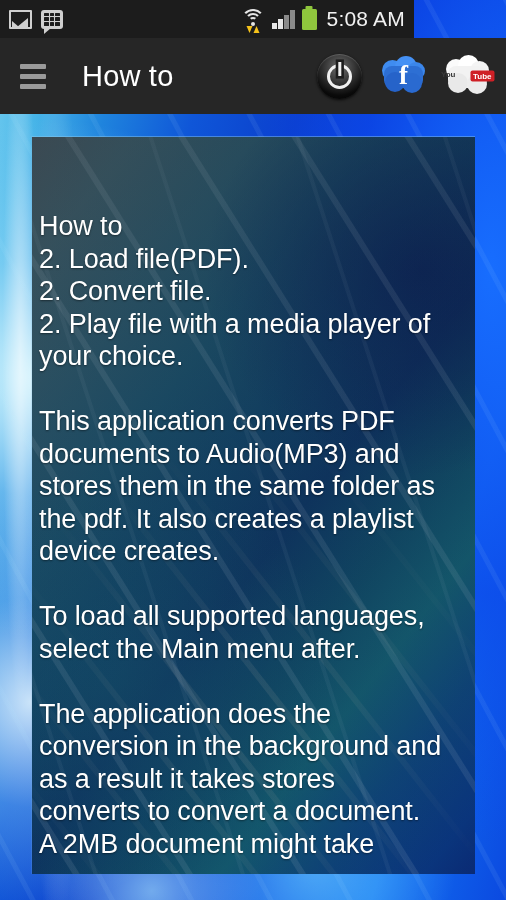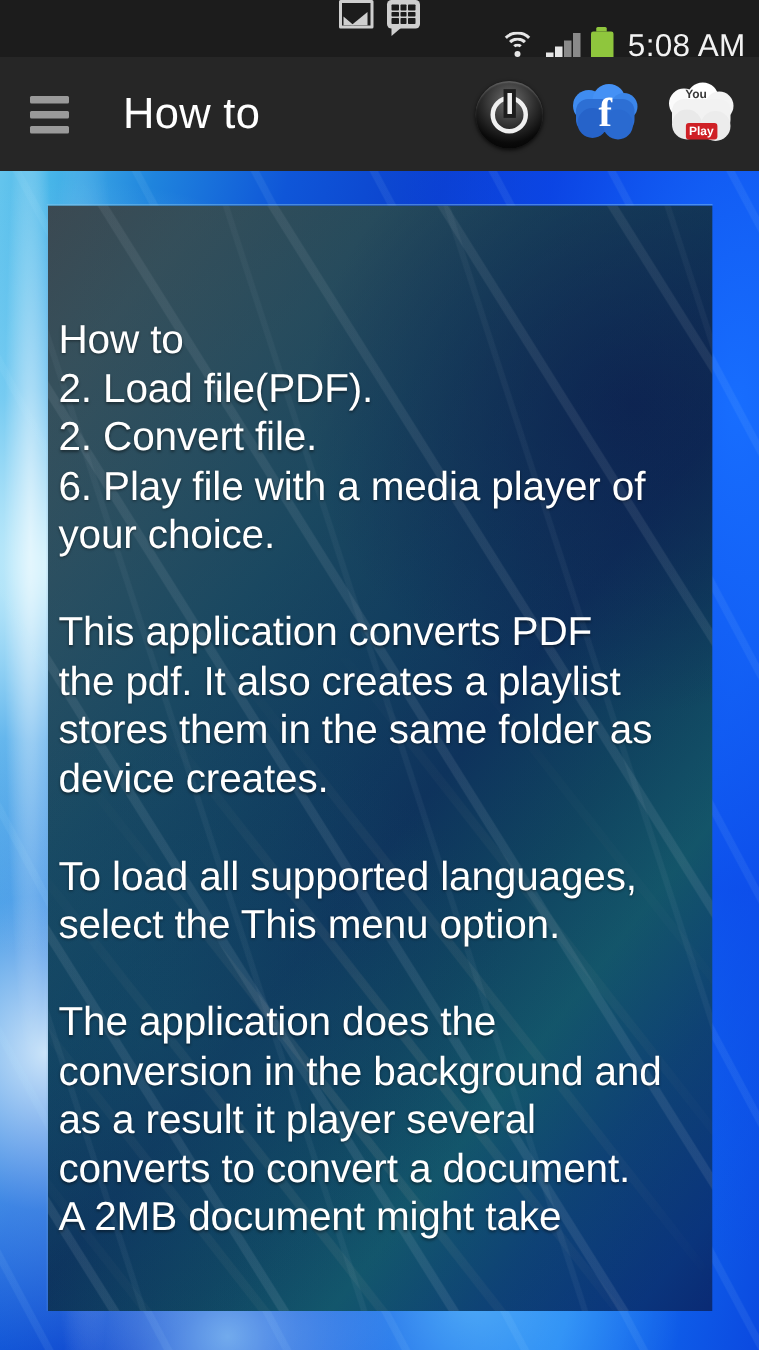--- a/index.html
+++ b/index.html
@@ -42,26 +42,25 @@
       repeating-linear-gradient(62deg,
         rgba(255,255,255,0.00) 0px, rgba(255,255,255,0.00) 26px,
         rgba(190,235,255,0.10) 27px, rgba(190,235,255,0.10) 31px,
         rgba(255,255,255,0.00) 32px, rgba(255,255,255,0.00) 70px);
     opacity:0.75;
   }
 
   
   .status-bar {
     position:absolute; top:0; left:0;
-    width:506px; height:38px;
+    width:414px; height:38px;
     background:#1c1c1c;
     display:flex; align-items:center;
     padding:0 9px;
     z-index:20;
-    flex-direction:column;
   }
   .status-left { display:flex; align-items:center; gap:9px; }
   .status-right { display:flex; align-items:center; gap:7px; margin-left:auto; }
 
   .ic-gallery {
     width:23px; height:19px;
     border:2px solid #cfcfcf;
     border-radius:1px;
     position:relative; overflow:hidden;
     background:#1c1c1c;
@@ -205,21 +204,21 @@
   }
 
   .ic-yt .blob, .ic-yt .cbody { background:#f2f2f2; }
   .ic-yt .b1 { left:1px;  top:4px;  width:20px; height:20px; background:#fbfbfb; }
   .ic-yt .b2 { left:13px; top:0px;  width:21px; height:21px; background:#ffffff; }
   .ic-yt .b3 { left:25px; top:6px;  width:19px; height:19px; background:#f4f4f4; }
   .ic-yt .b4 { left:3px;  top:18px; width:20px; height:20px; background:#e9e9e9; }
   .ic-yt .b5 { left:22px; top:19px; width:20px; height:20px; background:#ececec; }
   .yt-logo {
     position:absolute; left:50%; top:50%; transform:translate(-50%,-50%);
-    display:flex; align-items:flex-start; gap:15px; z-index:3;flex-direction:column;
+    display:flex; align-items:flex-start; gap:15px; z-index:3;
   }
   .yt-you { color:#3a3a3a; font-size:8px; font-weight:bold; line-height:1; }
   .yt-tube {
     background:#cf2026; color:#ffffff; font-size:8px; font-weight:bold;
     padding:1.5px 2.5px; border-radius:2px; line-height:1;
   }
 
   
   .panel {
     position:absolute;
@@ -296,40 +295,41 @@
     <div class="panel-streaks"></div>
     <div class="panel-streaks-b"></div>
     <div class="panel-scrim"></div>
 
     <div class="panel-text">
 
       <p class="para">
         <span class="ln">How to</span>
         <span class="ln">2. Load file(PDF).</span>
         <span class="ln">2. Convert file.</span>
-        <span class="ln">6. Play file with a media player of</span>
+        <span class="ln">2. Play file with a media player of</span>
         <span class="ln">your choice.</span>
       </p>
 
       <p class="para">
         <span class="ln">This application converts PDF</span>
+        <span class="ln">documents to Audio(MP3) and</span>
+        <span class="ln">stores them in the same folder as</span>
         <span class="ln">the pdf. It also creates a playlist</span>
-        <span class="ln">stores them in the same folder as</span>
         <span class="ln">device creates.</span>
       </p>
 
       <p class="para">
         <span class="ln">To load all supported languages,</span>
-        <span class="ln">select the This menu option.</span>
+        <span class="ln">select the Main menu after.</span>
       </p>
 
       <p class="para">
         <span class="ln">The application does the</span>
         <span class="ln">conversion in the background and</span>
-        <span class="ln">as a result it player several</span>
+        <span class="ln">as a result it takes stores</span>
         <span class="ln">converts to convert a document.</span>
         <span class="ln">A 2MB document might take</span>
       </p>
 
     </div>
   </div>
 
   <div class="status-bar">
     <div class="status-left">
       <div class="ic-gallery"></div>
@@ -395,20 +395,20 @@
 
       <div class="cloud ic-yt">
         <span class="blob b1"></span>
           <span class="blob b2"></span>
           <span class="blob b3"></span>
         <span class="cbody"></span>
         <span class="blob b4"></span>
           <span class="blob b5"></span>
         <span class="yt-logo">
           <span class="yt-you">You</span>
-          <span class="yt-tube">Play</span>
+          <span class="yt-tube">Tube</span>
         </span>
       </div>
 
     </div>
   </div>
 
 </div>
 
 </body></html>

